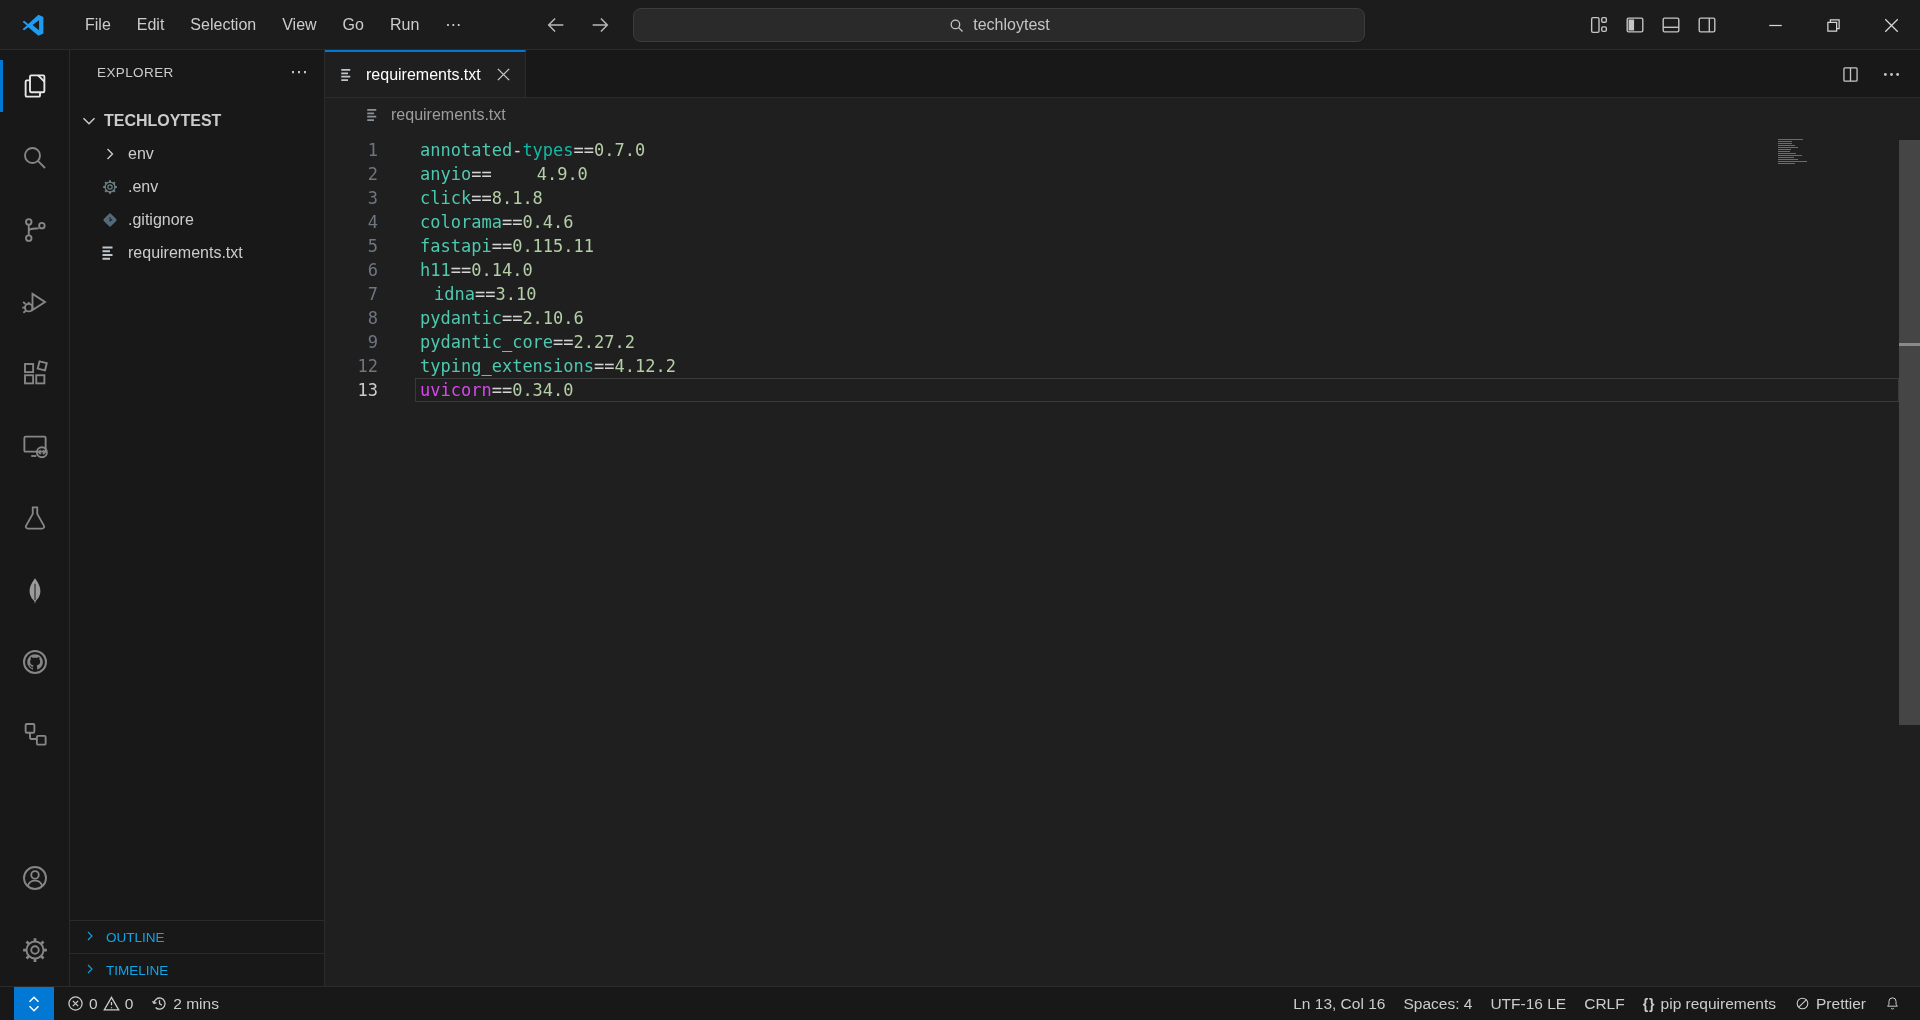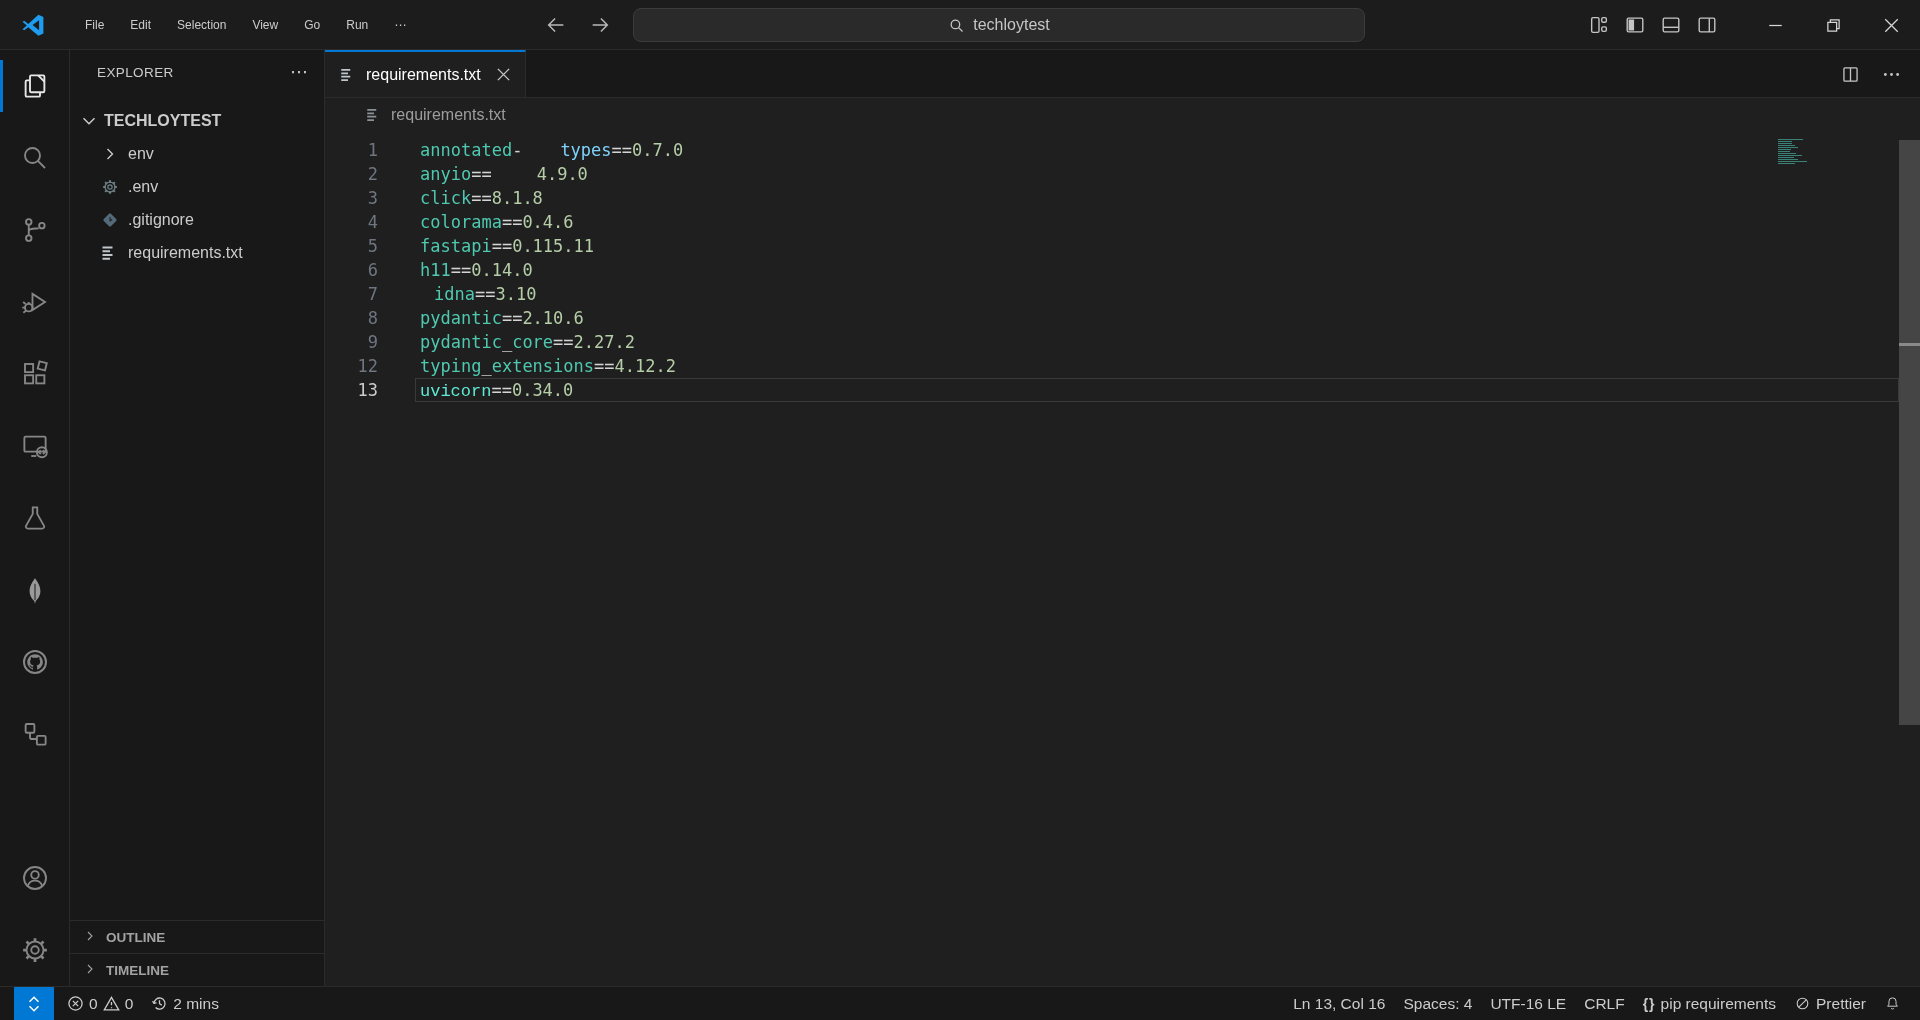--- a/index.html
+++ b/index.html
@@ -5,21 +5,21 @@
   * { margin:0; padding:0; box-sizing:border-box; }
   html,body { width:1920px; height:1020px; overflow:hidden; background:#181818;
     font-family:"Liberation Sans","DejaVu Sans",sans-serif; color:#cccccc; }
   #app { position:relative; width:1920px; height:1020px; background:#181818; }
 
   
   .titlebar { position:absolute; top:0; left:0; width:1920px; height:50px;
     background:#1c1c1c; border-bottom:1px solid #2b2b2b; display:flex; align-items:center; }
   .logo { width:26px; height:26px; margin-left:20px; flex:0 0 auto; }
   .menubar { display:flex; margin-left:26px; }
-  .menu-item { padding:6px 13px; font-size:12px; color:#cccccc; border-radius:5px; cursor:default; }
+  .menu-item { padding:6px 13px; font-size:16px; color:#cccccc; border-radius:5px; cursor:default; }
   .nav-arrows { position:absolute; left:545px; top:0; height:50px; display:flex; align-items:center; gap:22px; color:#b9b9b9; }
   .nav-arrows svg { width:22px; height:22px; }
   .searchbox { position:absolute; left:633px; top:8px; width:732px; height:34px;
     background:#2a2a2a; border:1px solid #3c3c3c; border-radius:8px;
     display:flex; align-items:center; justify-content:center; gap:8px; color:#c5c5c5; font-size:16px; }
   .searchbox svg { width:17px; height:17px; }
   .tb-right { position:absolute; right:0; top:0; height:50px; display:flex; align-items:center; }
   .layout-icons { display:flex; gap:14px; margin-right:28px; color:#c5c5c5; }
   .layout-icons svg { width:22px; height:22px; }
   .win-controls { display:flex; height:50px; }
@@ -41,21 +41,21 @@
   .sb-header { height:44px; display:flex; align-items:center; justify-content:space-between; padding:0 14px 0 27px; }
   .sb-title { font-size:13.5px; letter-spacing:.4px; color:#cccccc; }
   .sb-more { color:#cccccc; font-size:18px; letter-spacing:2px; }
   .tree { margin-top:10px; }
   .tree-row { height:33px; display:flex; align-items:center; font-size:16px; color:#cccccc; cursor:default; }
   .tree-row .twisty { width:22px; height:22px; margin:0 4px 0 8px; display:flex; align-items:center; justify-content:center; }
   .tree-row.child { padding-left:30px; }
   .tree-row .ficon { width:20px; height:20px; margin-right:8px; display:flex; align-items:center; justify-content:center; }
   .tree-row.root .label { font-weight:bold; }
   .sb-sections { position:absolute; left:0; right:0; bottom:0; }
-  .sb-section { height:33px; border-top:1px solid #2b2b2b; display:flex; align-items:center; font-weight:bold; font-size:13.5px; color:#a3a3a3; }
+  .sb-section { height:33px; border-top:1px solid #2b2b2b; display:flex; align-items:center; font-weight:normal; font-size:13.5px; color:#0ea5e9; }
   .sb-section svg { width:16px; height:16px; margin:0 8px 0 12px; }
 
   
   .editor-area { flex:1; display:flex; flex-direction:column; background:#1f1f1f; min-width:0; }
   .tabbar { height:48px; background:#181818; border-bottom:1px solid #2b2b2b; display:flex; align-items:stretch; position:relative; }
   .tab { display:flex; align-items:center; gap:9px; padding:0 14px; background:#1f1f1f;
     border-right:1px solid #2b2b2b; border-top:2px solid #0078d4; font-size:16px; color:#ffffff; }
   .tab .ficon, .breadcrumb .ficon { width:18px; height:18px; display:flex; align-items:center; justify-content:center; }
   .tab-close { margin-left:6px; color:#c5c5c5; display:flex; }
   .tab-close svg { width:15px; height:15px; }
@@ -346,21 +346,21 @@
           <svg viewBox="0 0 16 16" stroke="#8a9296" stroke-width="1.6">
               <path d="M2 3.5h8M2 6.5h6M2 9.5h8M2 12.5h6"></path>
             </svg>
         </span>
         <span>requirements.txt</span>
       </div>
       <div class="code-wrap">
         <div class="code-lines" id="code-lines">
             <div class="code-line">
               <span class="gutter">1</span>
-              <span class="code-text"><span style="color: rgb(78, 201, 176);">annotated</span><span style="color: rgb(212, 212, 212);">-</span><span style="color: #7dd3fc; margin-left: 38px;">types</span><span style="color: rgb(212, 212, 212);">==</span><span style="color: rgb(181, 206, 168);">0.7.0</span></span>
+              <span class="code-text"><span style="color: rgb(78, 201, 176);">annotated</span><span style="color: rgb(212, 212, 212);">-</span><span style="color: #14b8a6;">types</span><span style="color: rgb(212, 212, 212);">==</span><span style="color: rgb(181, 206, 168);">0.7.0</span></span>
             </div>
             <div class="code-line">
               <span class="gutter">2</span>
               <span class="code-text"><span style="color: rgb(78, 201, 176);">anyio</span><span style="color: rgb(212, 212, 212);">==</span><span style="color: rgb(181, 206, 168); margin-left: 45px;">4.9.0</span></span>
             </div>
             <div class="code-line">
               <span class="gutter">3</span>
               <span class="code-text"><span style="color: rgb(78, 201, 176);">click</span><span style="color: rgb(212, 212, 212);">==</span><span style="color: rgb(181, 206, 168);">8.1.8</span></span>
             </div>
             <div class="code-line">
@@ -386,21 +386,21 @@
             <div class="code-line">
               <span class="gutter">9</span>
               <span class="code-text"><span style="color: rgb(78, 201, 176);">pydantic</span><span style="color: rgb(212, 212, 212);">_</span><span style="color: rgb(78, 201, 176);">core</span><span style="color: rgb(212, 212, 212);">==</span><span style="color: rgb(181, 206, 168);">2.27.2</span></span>
             </div>
             <div class="code-line">
               <span class="gutter">12</span>
               <span class="code-text"><span style="color: rgb(78, 201, 176);">typing</span><span style="color: rgb(212, 212, 212);">_</span><span style="color: rgb(78, 201, 176);">extensions</span><span style="color: rgb(212, 212, 212);">==</span><span style="color: rgb(181, 206, 168);">4.12.2</span></span>
             </div>
             <div class="code-line active-line">
               <span class="gutter">13</span>
-              <span class="code-text"><span style="color: #5eead4; font-family: Liberation Mono, monospace;">uvicorn</span><span style="color: rgb(212, 212, 212);">==</span><span style="color: rgb(181, 206, 168);">0.34.0</span></span>
+              <span class="code-text"><span style="color: #d946ef;">uvicorn</span><span style="color: rgb(212, 212, 212);">==</span><span style="color: rgb(181, 206, 168);">0.34.0</span></span>
             </div>
           </div>
         <div class="minimap" id="minimap">
             <div class="mm-line" style="width: 25.3px;"></div>
             <div class="mm-line" style="width: 13.8px;"></div>
             <div class="mm-line" style="width: 13.8px;"></div>
             <div class="mm-line" style="width: 17.25px;"></div>
             <div class="mm-line" style="width: 19.55px;"></div>
             <div class="mm-line" style="width: 12.65px;"></div>
             <div class="mm-line" style="width: 11.5px;"></div>

